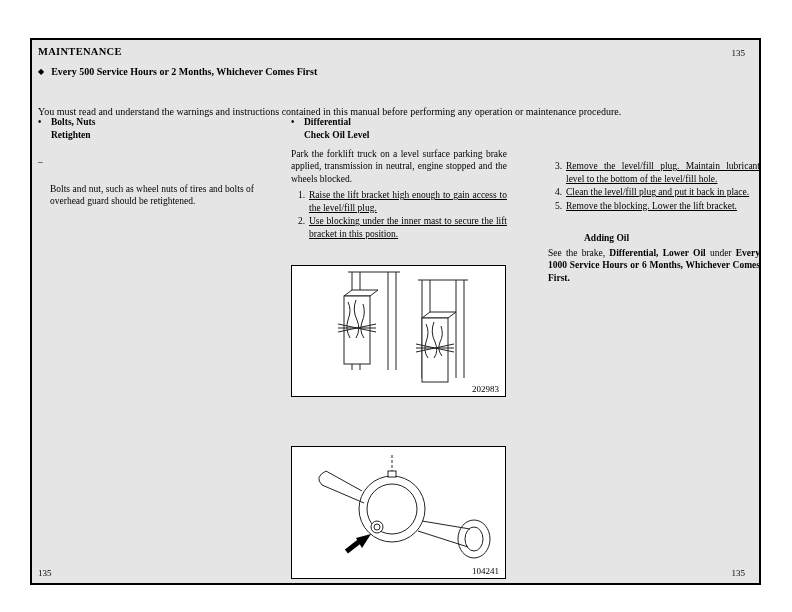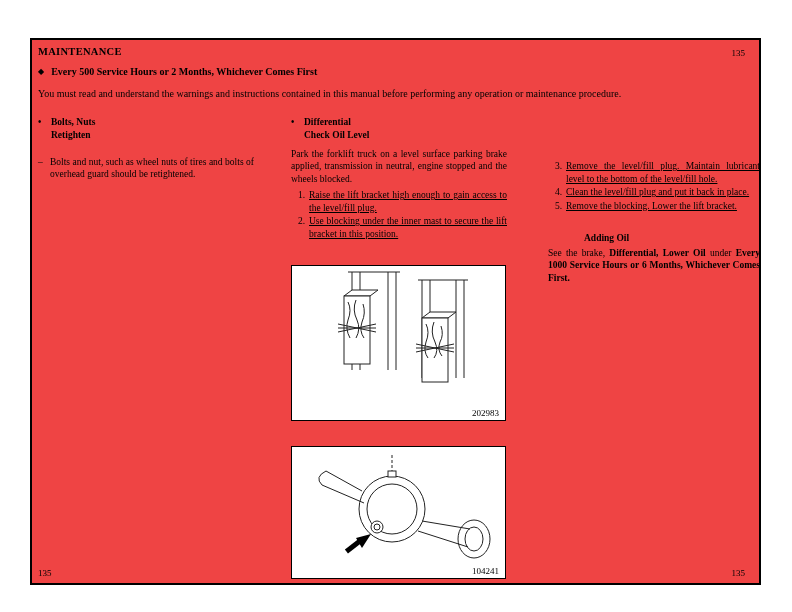--- a/index.html
+++ b/index.html
@@ -3,62 +3,62 @@
 <meta charset="utf-8">
 <style>
   html,body { margin:0; padding:0; background:#ffffff; }
   .canvas {
     position:relative; width:792px; height:612px; background:#fff;
     font-family:"Liberation Serif","DejaVu Serif",serif; color:#000;
     overflow:hidden;
   }
   .frame {
     position:absolute; left:30px; top:38px; width:731px; height:547px;
-    border:2px solid #000; box-sizing:border-box; background:#ef4444;
+    border:2px solid #000; box-sizing:border-box; background:#e5e5e5;
   }
   .abs { position:absolute; }
 
   .section-heading { left:6px; top:6px; font-weight:bold; font-size:10.5px; letter-spacing:0.3px; }
   .page-number-top { right:14px; top:8px; font-size:9px; }
 
   .title-row { left:6px; top:26px; display:flex; align-items:baseline; font-weight:bold; font-size:10px; }
   .title-row .diamond { font-size:8px; margin-right:7px; position:relative; top:-1px; }
 
-  .intro { left:6px; top:47px; width:712px; font-size:10px; line-height:1.3; }
+  .intro { left:6px; top:65px; width:712px; font-size:10px; line-height:1.3; }
 
   .col { position:absolute; top:76px; font-size:9.5px; line-height:1.32; }
   .col-left  { left:6px;   width:216px; }
   .col-mid   { left:259px; width:216px; }
   .col-right { left:516px; width:212px; padding-top:40px; box-sizing:border-box; }
 
   .heading-row { display:flex; font-weight:bold; }
   .heading-row .bullet { flex:0 0 13px; }
   .heading-lines div { line-height:1.35; }
 
   .body-text { text-align:justify; }
   .col-body { margin-top:6px; }
 
   .dash-item { display:flex; margin-top:14px; }
   .dash-item .dash { flex:0 0 12px; }
-  .dash-item .dash-text { flex:1; text-align:justify; }
+  .dash-item .dash-text { flex:1; text-align:justify;margin-top:27px; }
 
   .steps { margin-top:4px; }
   .step { display:flex; margin-top:1px; }
   .step-num { flex:0 0 14px; text-align:right; padding-right:4px; }
   .step-text { flex:1; text-align:justify;text-decoration:underline; }
 
   .adding-oil-heading { font-weight:bold; margin-top:20px;margin-left:36px; }
   .adding-oil-para { margin-top:2px; text-align:justify; }
   .bold { font-weight:bold; }
 
   .figure {
     position:absolute; left:259px; width:215px; border:1px solid #000;
     background:#fff; box-sizing:border-box;
   }
-  .figure-1 { top:225px; height:156px; }
+  .figure-1 { top:225px; height:132px; }
   .figure-2 { top:362px; height:133px;margin-top:44px; }
   .figure-label { position:absolute; right:6px; bottom:2px; font-size:9px; }
 
   .footer-num { top:528px; font-size:9px; }
   .footer-left { left:6px; }
   .footer-right { right:14px; }
 </style>
 </head>
 <body>
 

